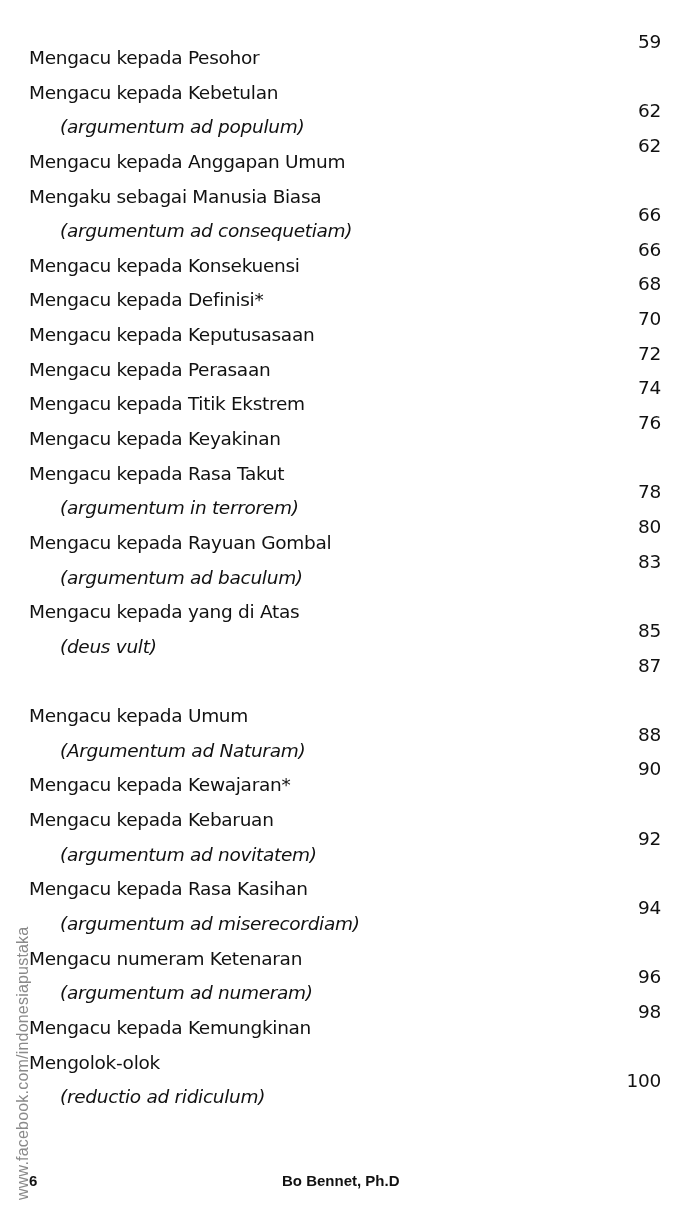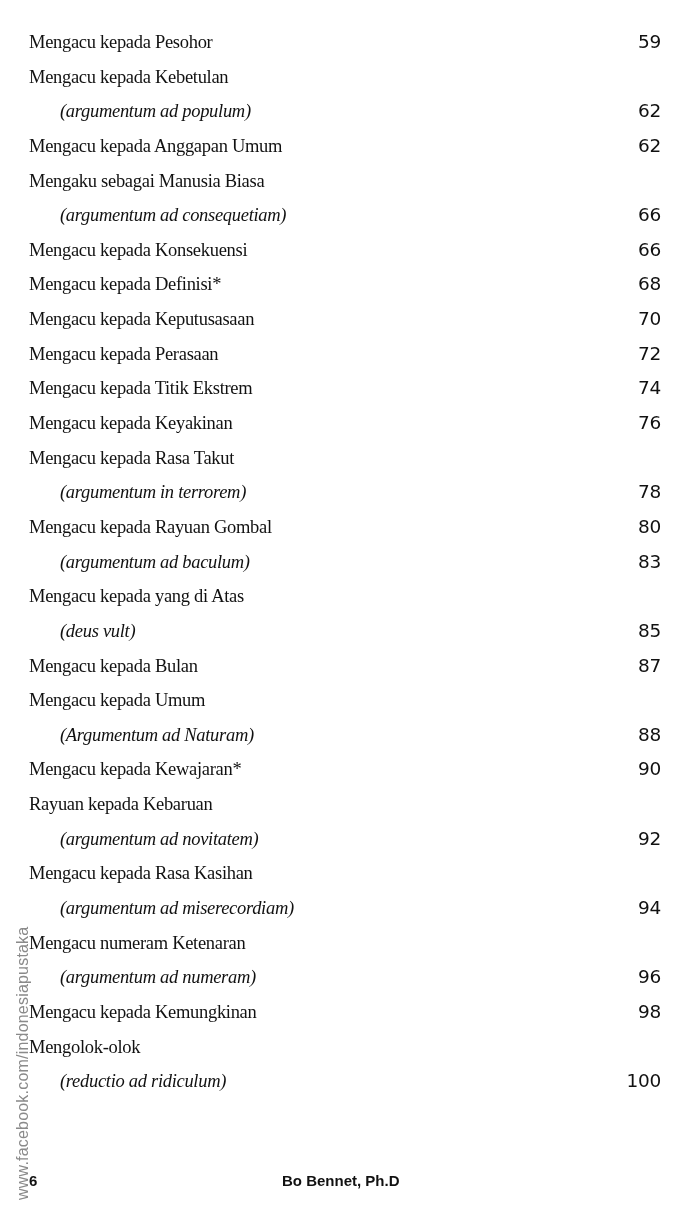--- a/index.html
+++ b/index.html
@@ -5,21 +5,21 @@
   html, body { margin: 0; padding: 0; }
   body {
     width: 690px; height: 1228px; background: #ffffff; position: relative; overflow: hidden;
     font-family: "DejaVu Sans", sans-serif; color: #111111;
   }
   .toc { position: absolute; left: 29px; top: 25px; width: 632px; }
   .row {
     position: relative; height: 34.65px; line-height: 34.65px;
     font-size: 18.5px; letter-spacing: -0.3px; white-space: nowrap;
   }
-  .row .label { position: absolute; left: 0; top: 0; font-family: Liberation Serif, serif; }
+  .row .label { position: absolute; left: 0; top: 16px; }
   .row.sub .label { left: 31px; font-style: italic; }
   .row .page { position: absolute; right: 0; top: 0; text-align: right; }
   .watermark {
     position: absolute; left: 14px; top: 1200px;
     transform-origin: 0 0; transform: rotate(-90deg);
     font-family: "Liberation Sans", sans-serif; font-size: 16px; color: #8a8a8a;
     white-space: nowrap; letter-spacing: 0.2px;
   }
   .footer-page {
     position: absolute; left: 29px; top: 1172px;
@@ -100,37 +100,36 @@
     </div>
   <div class="row">
       <span class="label">Mengacu kepada yang di Atas</span>
       <span class="page"></span>
     </div>
   <div class="row sub">
       <span class="label">(deus vult)</span>
       <span class="page">85</span>
     </div>
   <div class="row">
-      <span class="label">Mengacu kepada Bulan</span>
       <span class="page">87</span>
     </div>
   <div class="row">
       <span class="label">Mengacu kepada Umum</span>
       <span class="page"></span>
     </div>
   <div class="row sub">
       <span class="label">(Argumentum ad Naturam)</span>
       <span class="page">88</span>
     </div>
   <div class="row">
       <span class="label">Mengacu kepada Kewajaran*</span>
       <span class="page">90</span>
     </div>
   <div class="row">
-      <span class="label">Rayuan kepada Kebaruan</span>
+      <span class="label">Mengacu kepada Kebaruan</span>
       <span class="page"></span>
     </div>
   <div class="row sub">
       <span class="label">(argumentum ad novitatem)</span>
       <span class="page">92</span>
     </div>
   <div class="row">
       <span class="label">Mengacu kepada Rasa Kasihan</span>
       <span class="page"></span>
     </div>

